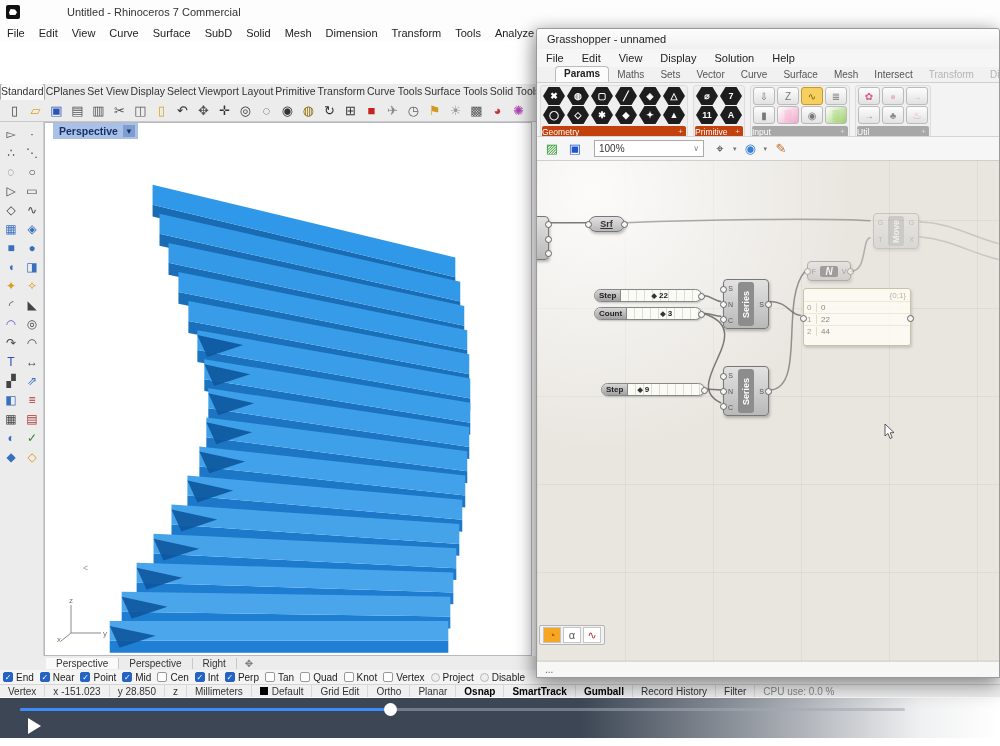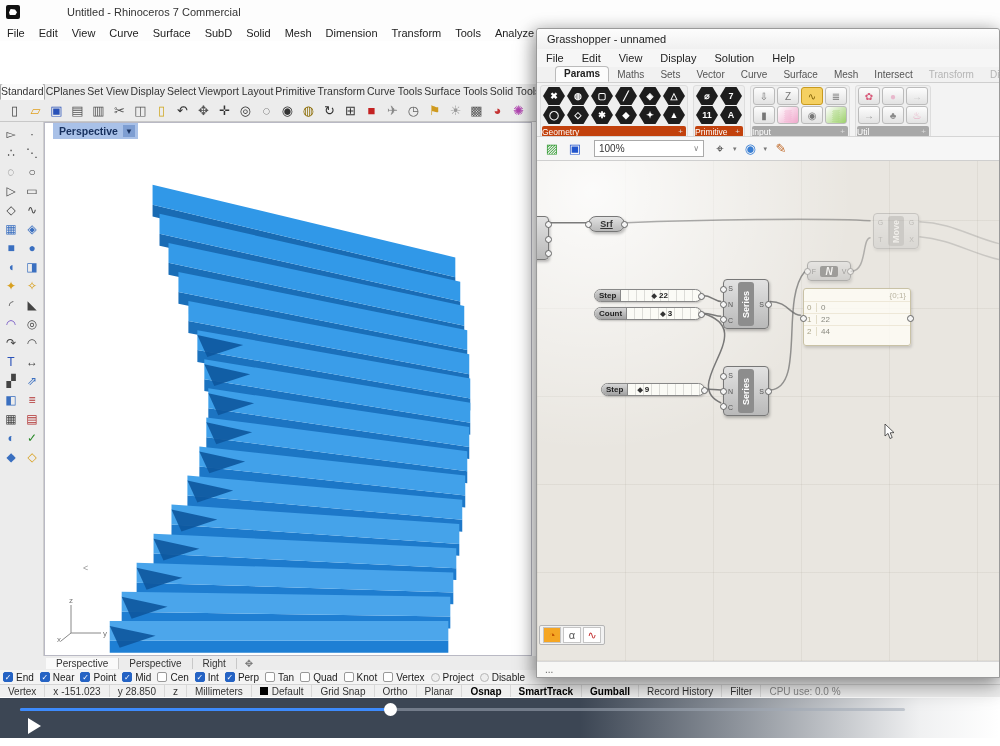--- a/index.html
+++ b/index.html
@@ -414,21 +414,21 @@
   <div class="status-bar" id="status-bar">
       <span class="st-seg">Vertex</span>
       <span class="st-seg">x -151.023</span>
       <span class="st-seg">y 28.850</span>
       <span class="st-seg">z</span>
       <span class="st-seg">Millimeters</span>
       <span class="st-seg">
         <span class="st-swatch"></span>
         <span>Default</span>
       </span>
-      <span class="st-seg">Grid Snap</span>
+      <span class="st-seg">Grid Edit</span>
       <span class="st-seg">Ortho</span>
       <span class="st-seg">Planar</span>
       <span class="st-seg bold">Osnap</span>
       <span class="st-seg bold">SmartTrack</span>
       <span class="st-seg bold">Gumball</span>
       <span class="st-seg">Record History</span>
       <span class="st-seg">Filter</span>
       <span class="st-seg dim">CPU use: 0.0 %</span>
     </div>
 

